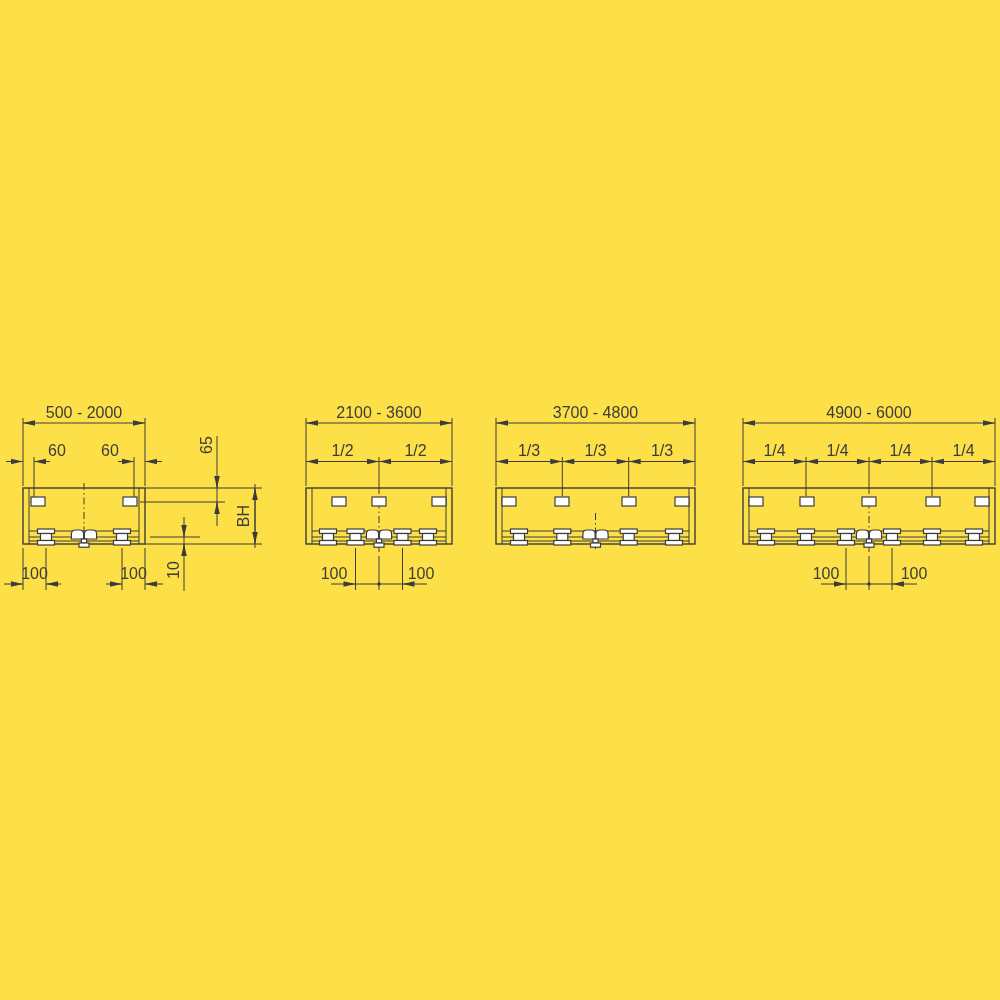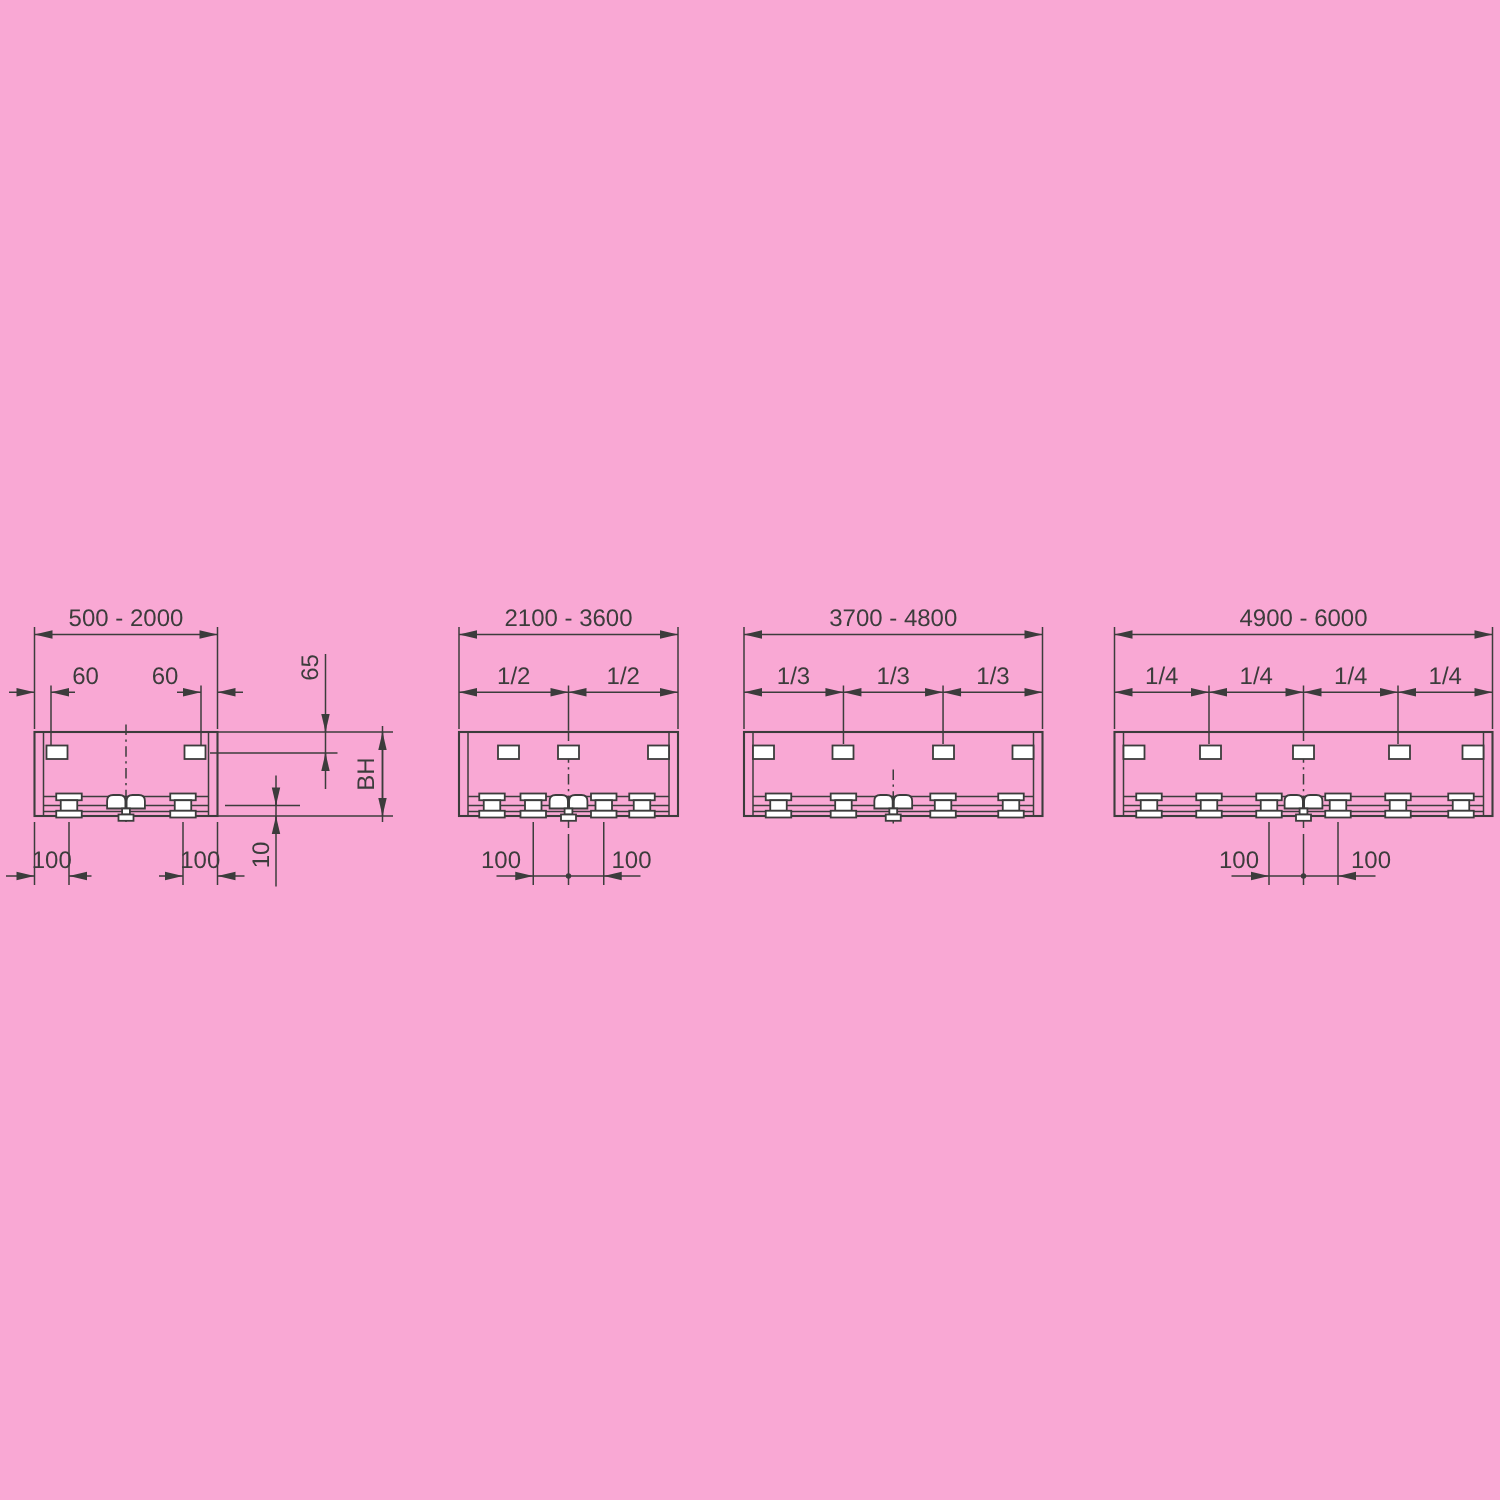--- a/index.html
+++ b/index.html
@@ -1,16 +1,16 @@
 <!DOCTYPE html>
 <html><head>
 <meta charset="utf-8">
 <style>
   html,body{margin:0;padding:0;background:#ffffff;}
-  .canvas{position:relative;width:1000px;height:1000px;background:#f9a8d4;overflow:hidden;
+  .canvas{position:relative;width:1000px;height:1000px;background:#fde047;overflow:hidden;
           font-family:"Liberation Sans", sans-serif;}
   svg{display:block;}
   .ln{stroke:#3c3c3c;stroke-width:1;fill:none;}
   .thick{stroke-width:1.4;}
   .shape{fill:#ffffff;stroke:#3c3c3c;stroke-width:1.2;}
   .cl{stroke:#3c3c3c;stroke-width:1;fill:none;stroke-dasharray:7 3 1.5 3;}
   .dot{fill:#3c3c3c;stroke:none;}
   text{fill:#3c3c3c;stroke:none;font-family:"Liberation Sans", sans-serif;font-size:16px;}
 </style>
 </head>

